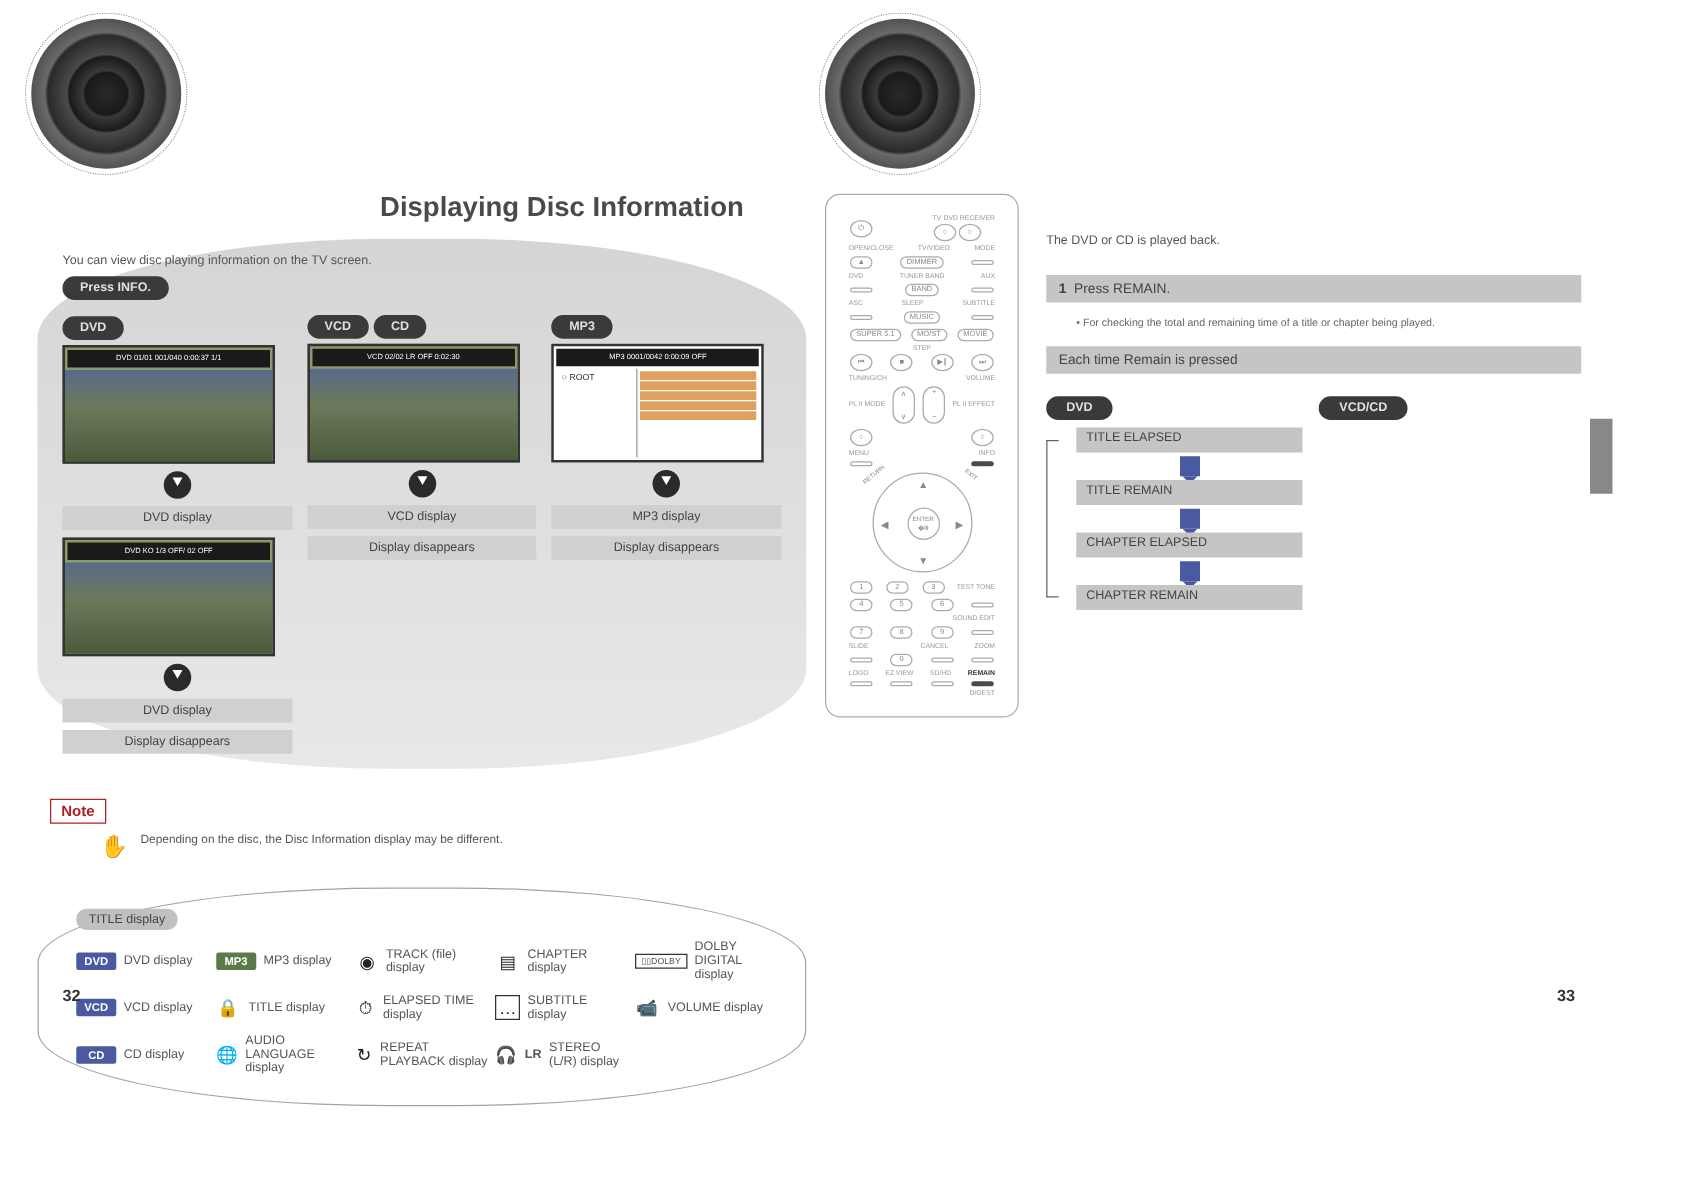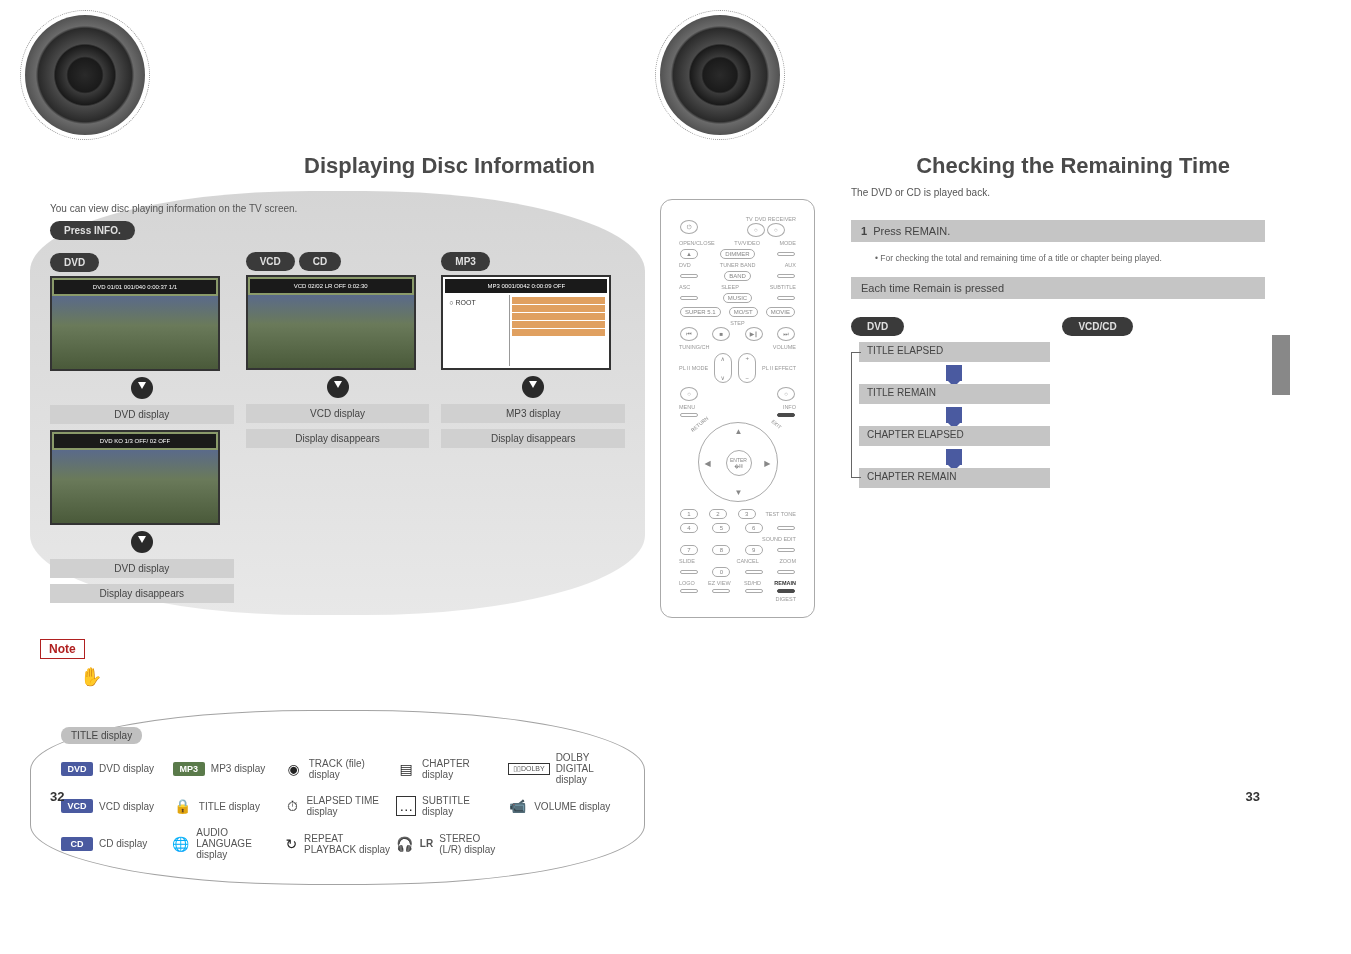--- a/index.html
+++ b/index.html
@@ -38,21 +38,21 @@
 .icon{width:20px;height:20px;display:inline-flex;align-items:center;justify-content:center;font-size:14px;color:#222}
 .icon-box{border:1px solid #333}
 .remote{border:1px solid #aaa;border-radius:12px;padding:15px 18px;margin:20px 0 0 5px;width:155px;background:#fff;font-size:7px;color:#888;position:relative}
 .rbtn{border:1px solid #aaa;border-radius:10px;display:inline-block;padding:1px 4px;margin:1px;font-size:6px;min-width:18px;text-align:center}
 .rbtn.round{border-radius:50%;width:14px;height:14px;padding:0;line-height:12px}
 .rbtn.dark{background:#4a4a4a;color:#fff;border-color:#4a4a4a}
 .rrow{display:flex;justify-content:space-between;align-items:center;margin-bottom:2px}
 .rlabel{font-size:5.5px;text-align:center;color:#999}
 .dpad{width:80px;height:80px;border:1px solid #aaa;border-radius:50%;margin:4px auto;position:relative}
 .dpad-center{position:absolute;top:27px;left:27px;width:26px;height:26px;border:1px solid #aaa;border-radius:50%;font-size:5px;display:flex;align-items:center;justify-content:center;flex-direction:column}
-.right-col{position:absolute;left:196px;top:185px;right:25px}
+.right-col{position:absolute;left:182px;top:185px;right:25px}
 .intro{font-size:10px;color:#555;line-height:1.5;margin-bottom:20px}
 .step{background:#c5c5c5;font-size:11px;color:#444;padding:5px 10px;margin-bottom:4px}
 .stepbox{margin-bottom:12px}
 .dvdbox,.cdbox{display:inline-block;width:48%;vertical-align:top}
 .cdbox{margin-left:2%}
 .seqpill{display:inline-block;background:#3a3a3a;color:#e0e0e0;font-size:10px;font-weight:bold;padding:4px 16px;border-radius:12px;margin:6px 0}
 .seqline{background:#c5c5c5;height:20px;margin-bottom:6px;position:relative;font-size:10px;color:#444;padding:3px 8px}
 .seqarrow{width:16px;height:16px;background:#4a5aa0;margin:-3px auto 3px;position:relative}
 .seqarrow::after{content:'';position:absolute;bottom:-6px;left:2px;width:0;height:0;border-left:6px solid transparent;border-right:6px solid transparent;border-top:6px solid #4a5aa0}
 .pagenum{position:absolute;bottom:18px;font-size:13px;font-weight:bold;color:#333}
@@ -124,20 +124,21 @@
         <div class="downarrow"></div>
         <div class="graylabel">MP3 display</div>
         <div class="graylabel" style="margin-top:6px">Display disappears</div>
       </div>
     </div>
   </div>
 
   <div class="note">Note</div>
   <div class="notetxt">
     <span class="hand">✋</span>
+    <span>Depending on the disc, the Disc Information display may be different.</span>
   </div>
 
   <div class="legend">
     <div class="legend-title">TITLE display</div>
     <div class="legend-row">
       <div class="cell">
           <span class="badge">DVD</span>
           <span>DVD display</span>
         </div>
       <div class="cell">
@@ -199,21 +200,20 @@
         </div>
       <div class="cell"></div>
     </div>
   </div>
 
   <div class="pagenum pn-left">32</div>
 </div>
 
 <div class="page page-right">
   <div class="speaker-img"></div>
-  <div class="page-title">Checking the Remaining Time</div>
 
   <div class="remote">
     <div class="rrow">
         <span class="rbtn round">⏻</span>
       <span><span class="rlabel">TV</span> <span class="rlabel">DVD RECEIVER</span><br><span class="rbtn round">○</span><span class="rbtn round">○</span></span>
       </div>
     <div class="rrow">
         <span class="rlabel">OPEN/CLOSE</span>
         <span class="rlabel">TV/VIDEO</span>
         <span class="rlabel">MODE</span>
@@ -359,21 +359,21 @@
       </div>
       <div class="footnote">• For checking the total and remaining time of a title or chapter being played.</div>
     </div>
 
     <div class="stepbox">
       <div class="step">Each time Remain is pressed</div>
     </div>
 
     <div class="dvdbox">
       <div class="seqpill">DVD</div>
-      <div style="position:relative;padding-left:8px">
+      <div style="position:relative;padding-left:24px">
         <div class="seqline">TITLE ELAPSED</div>
         <div class="seqarrow"></div>
         <div class="seqline">TITLE REMAIN</div>
         <div class="seqarrow"></div>
         <div class="seqline">CHAPTER ELAPSED</div>
         <div class="seqarrow"></div>
         <div class="seqline">CHAPTER REMAIN</div>
         <div style="position:absolute;left:0;top:10px;bottom:10px;width:10px;border-left:1px solid #666;border-top:1px solid #666;border-bottom:1px solid #666"></div>
       </div>
     </div>

